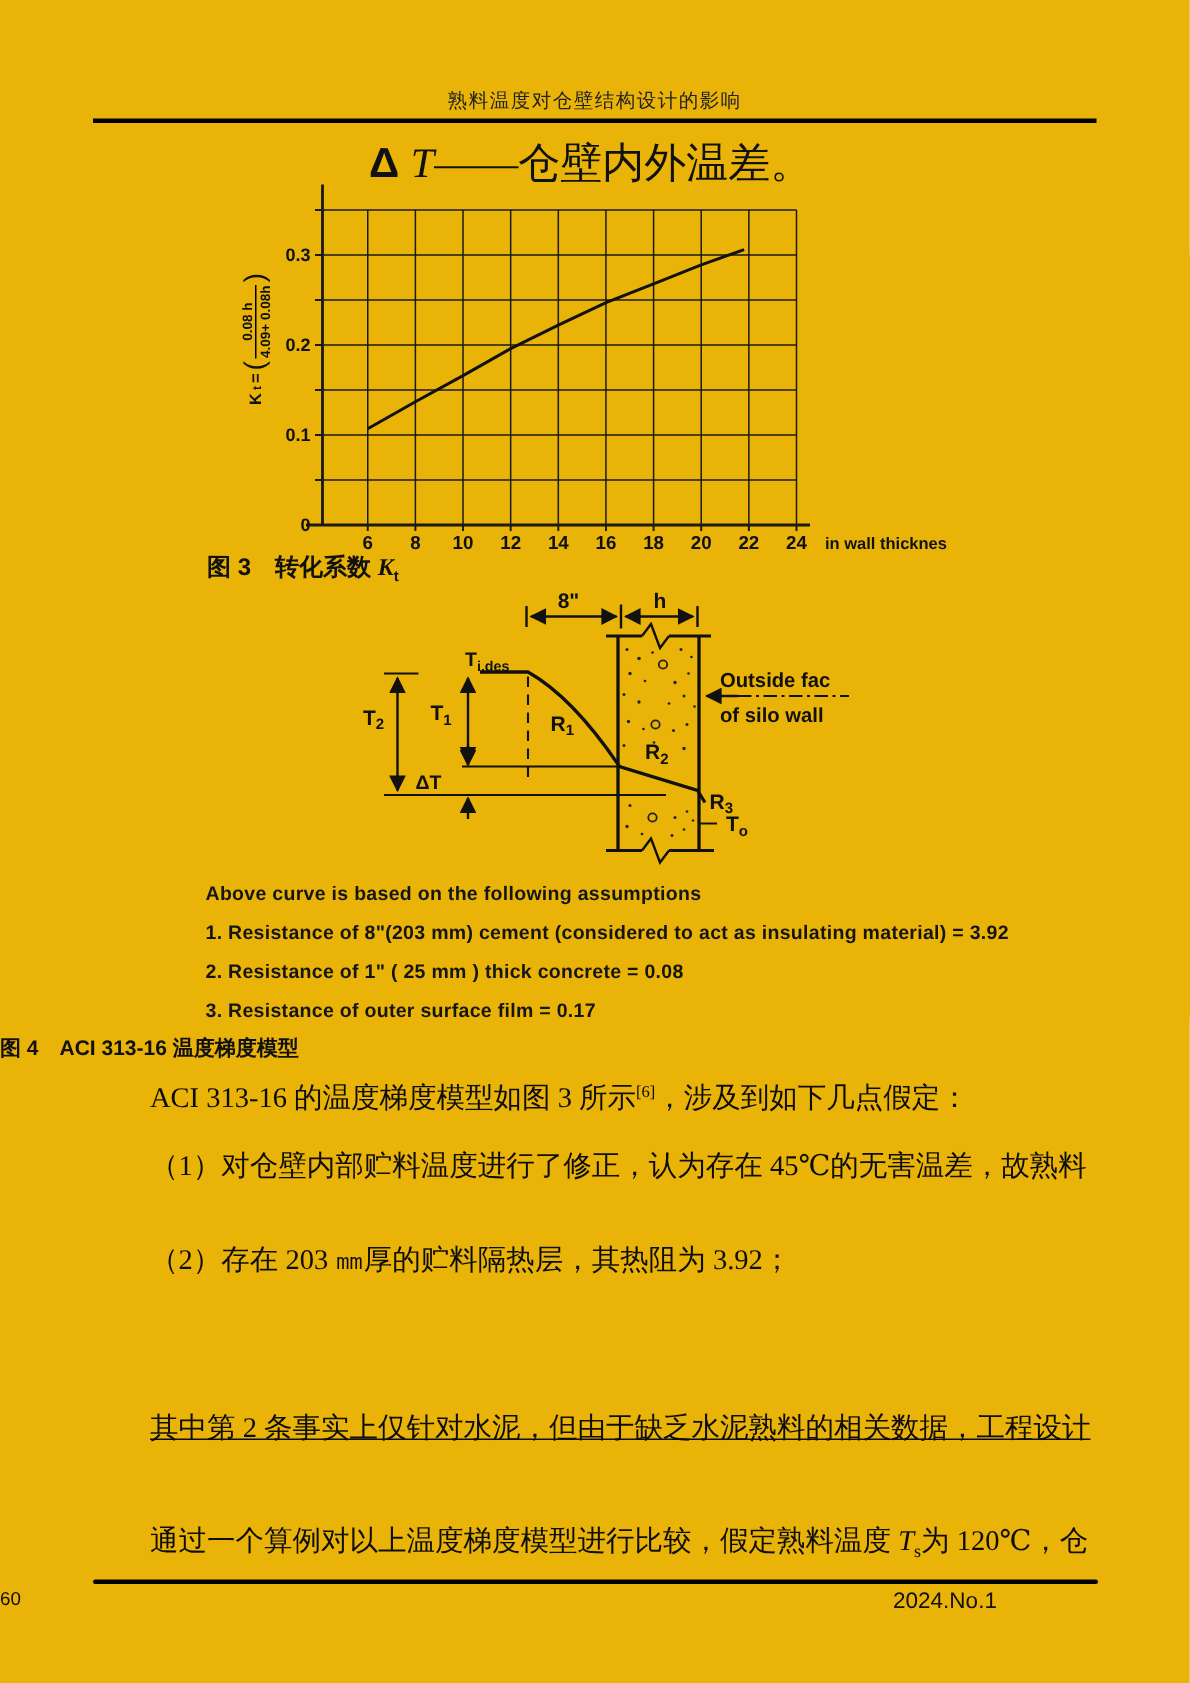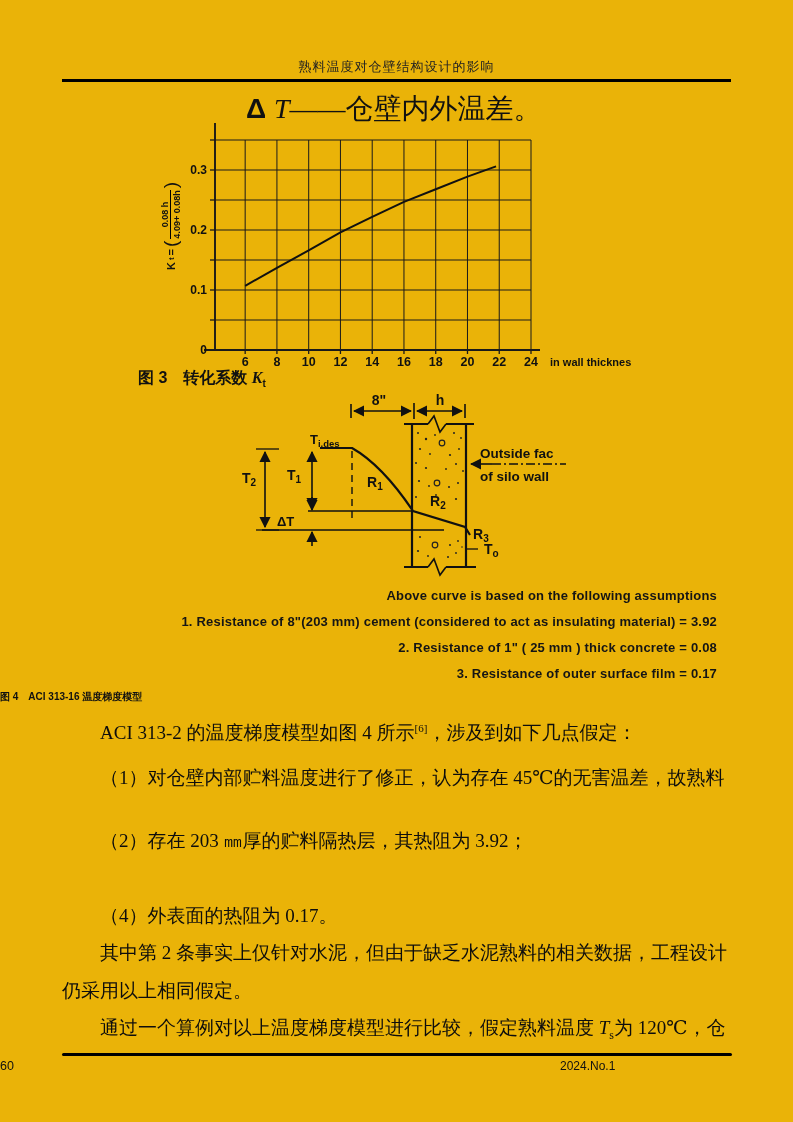--- a/index.html
+++ b/index.html
@@ -24,42 +24,42 @@
         font-family:"Liberation Sans",sans-serif;font-weight:bold;font-size:11px;color:#111;}
   .ylab sub{font-size:8px;}
   .paren{font-size:19px;font-weight:400;}
   .frac{display:inline-flex;flex-direction:column;align-items:center;font-size:9px;line-height:1.15;}
   .frac .den{border-top:1px solid #000;padding-top:1px;}
 
   .fig-caption{font-family:"Liberation Sans",sans-serif;font-weight:bold;color:#111;text-align:left;}
   .cap3{left:138px;top:368px;width:510px;font-size:16px;}
   .cap3 i{font-family:"Liberation Serif",serif;}
   .cap3 sub{font-size:10px;}
-  .cap4{left:0;top:690px;width:740px;font-size:10px;}
+  .cap4{left:0;top:690px;width:740px;font-size:14px;}
 
   
   .fig4{left:230px;top:391px;width:345px;height:195px;}
   .fig4 text{font-family:"Liberation Sans",sans-serif;font-weight:bold;fill:#111;}
 
   
   .assump{left:137px;top:588px;width:580px;font-family:"Liberation Sans",sans-serif;
           font-weight:bold;font-size:13px;color:#151515;letter-spacing:.2px;}
-  .assump .a-line{margin-bottom:11px;text-align:right;}
+  .assump .a-line{margin-bottom:11px;}
 
   
   .bodyline{left:62px;width:672px;font-size:19px;line-height:28px;color:#0d0d0d;}
   .ind{padding-left:38px;}
   .bodyline sub{font-size:12px;}
   .bodyline sup{font-size:11px;}
   .bodyline i{font-family:"Liberation Serif",serif;}
 
   
   .foot-rule{left:62px;top:1053px;width:670px;height:3px;background:#000;border-radius:2px;}
   .foot-page{left:0;top:1059px;width:793px;text-align:left;font-family:"Liberation Sans",sans-serif;font-size:12.5px;color:#111;}
-  .foot-issue{left:560px;top:1059px;width:140px;text-align:left;font-family:"Liberation Sans",sans-serif;font-size:12px;color:#111;}
+  .foot-issue{left:560px;top:1059px;width:140px;text-align:center;font-family:"Liberation Sans",sans-serif;font-size:15px;color:#111;}
 </style>
 </head>
 <body>
 
 <div class="page">
 
   <div class="abs hdr-title">熟料温度对仓壁结构设计的影响</div>
   <div class="abs hdr-rule"></div>
 
   <div class="abs intro">
@@ -241,27 +241,25 @@
   <div class="abs assump">
     <div class="a-line">Above curve is based on the following assumptions</div>
     <div class="a-line">1. Resistance of 8"(203 mm) cement (considered to act as insulating material) = 3.92</div>
     <div class="a-line">2. Resistance of 1" ( 25 mm ) thick concrete = 0.08</div>
     <div class="a-line">3. Resistance of outer surface film = 0.17</div>
   </div>
 
   <div class="abs fig-caption cap4">图 4　ACI 313-16 温度梯度模型</div>
 
   <div class="abs bodyline ind" style="top:714px;">
-    <span>ACI 313-2 的温度梯度模型如图 4 所示</span><sup>[6]</sup><span>，涉及到如下几点假定：</span>
+    <span>ACI 313-16 的温度梯度模型如图 3 所示</span><sup>[6]</sup><span>，涉及到如下几点假定：</span>
   </div>
   <div class="abs bodyline ind" style="top:752px;margin-top:12px;">（1）对仓壁内部贮料温度进行了修正，认为存在 45℃的无害温差，故熟料</div>
   <div class="abs bodyline ind" style="top:827px;">（2）存在 203 ㎜厚的贮料隔热层，其热阻为 3.92；</div>
-  <div class="abs bodyline ind" style="top:902px;">（4）外表面的热阻为 0.17。</div>
-  <div class="abs bodyline ind" style="top:939px;">其中第 2 条事实上仅针对水泥，但由于缺乏水泥熟料的相关数据，工程设计</div>
-  <div class="abs bodyline" style="top:977px;">仍采用以上相同假定。</div>
+  <div class="abs bodyline ind" style="top:939px;text-decoration:underline;">其中第 2 条事实上仅针对水泥，但由于缺乏水泥熟料的相关数据，工程设计</div>
   <div class="abs bodyline ind" style="top:1014px;">
     <span>通过一个算例对以上温度梯度模型进行比较，假定熟料温度 </span><i>T</i><sub>s</sub><span>为 120℃，仓</span>
   </div>
 
   <div class="abs foot-rule"></div>
   <div class="abs foot-page">60</div>
   <div class="abs foot-issue">2024.No.1</div>
 
 </div>
 

